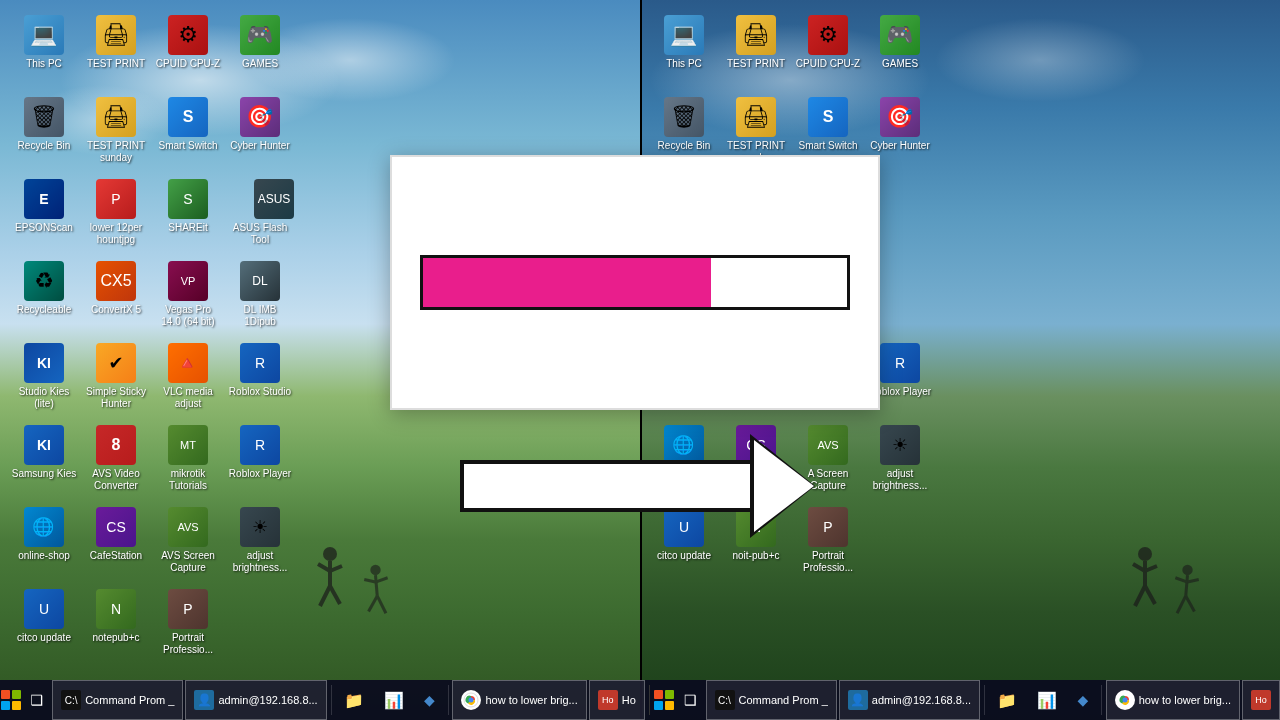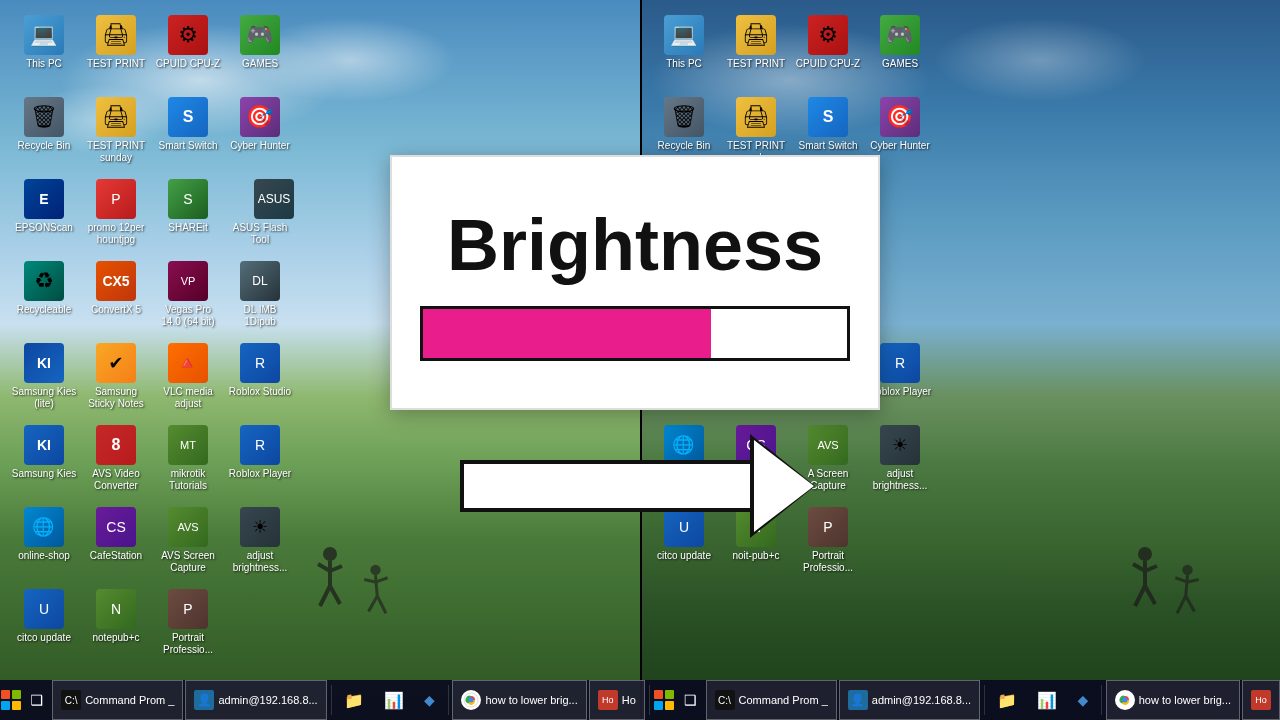--- a/index.html
+++ b/index.html
@@ -328,55 +328,55 @@
         <div class="icon-img icon-cyberhunter">🎯</div>
         <span class="icon-label">Cyber Hunter</span>
       </div>
 
       <div class="desktop-icon">
         <div class="icon-img icon-epson" style="font-size:14px;color:white;font-weight:bold;">E</div>
         <span class="icon-label">EPSONScan</span>
       </div>
       <div class="desktop-icon">
         <div class="icon-img icon-promo" style="font-size:14px;color:white;">P</div>
-        <span class="icon-label">promo 12per hountjpg</span>
+        <span class="icon-label">lower 12per hountjpg</span>
       </div>
       <div class="desktop-icon">
         <div class="icon-img icon-sharer" style="font-size:14px;color:white;">S</div>
         <span class="icon-label">SHAREit</span>
       </div>
       <div class="desktop-icon">
         <div class="icon-img icon-asus" style="font-size:12px;color:white;">ASUS</div>
         <span class="icon-label">ASUS Flash Tool</span>
       </div>
 
       <div class="desktop-icon">
         <div class="icon-img icon-recycleable">♻</div>
         <span class="icon-label">Recycleable</span>
       </div>
       <div class="desktop-icon">
-        <div class="icon-img icon-convert" style="font-size:14px;color:white;font-weight:bold;">CX5</div>
+        <div class="icon-img icon-convert" style="font-size:16px;color:white;font-weight:normal;">CX5</div>
         <span class="icon-label">ConvertX 5</span>
       </div>
       <div class="desktop-icon">
         <div class="icon-img icon-vegas" style="font-size:11px;color:white;">VP</div>
         <span class="icon-label">Vegas Pro 14.0 (64 bit)</span>
       </div>
       <div class="desktop-icon">
         <div class="icon-img icon-dl" style="font-size:12px;color:white;">DL</div>
         <span class="icon-label">DL IMB 1Dipub</span>
       </div>
 
       <div class="desktop-icon">
         <div class="icon-img icon-samsung" style="font-size:14px;color:white;font-weight:bold;">KI</div>
-        <span class="icon-label">Samsung Kies (lite)</span>
+        <span class="icon-label">Studio Kies (lite)</span>
       </div>
       <div class="desktop-icon">
         <div class="icon-img icon-sticky" style="font-size:18px;">✔</div>
-        <span class="icon-label">Samsung Sticky Notes</span>
+        <span class="icon-label">Simple Sticky Hunter</span>
       </div>
       <div class="desktop-icon">
         <div class="icon-img icon-vlc" style="font-size:18px;">🔺</div>
         <span class="icon-label">VLC media adjust</span>
       </div>
       <div class="desktop-icon">
         <div class="icon-img icon-roblox" style="font-size:14px;color:white;">R</div>
         <span class="icon-label">Roblox Studio</span>
       </div>
 
@@ -559,21 +559,20 @@
         <line x1="18" y1="38" x2="8" y2="58" stroke="#1a1a1a" stroke-width="3.5"></line>
         <line x1="18" y1="38" x2="28" y2="56" stroke="#1a1a1a" stroke-width="3.5"></line>
       </svg>
     </div>
 
   </div>
 
   <div class="divider"></div>
 
   <div class="brightness-popup">
-    <div class="brightness-title">Brightness</div>
     <div class="brightness-bar-container">
       <div class="brightness-bar-fill"></div>
     </div>
   </div>
 
   <div class="arrow-container">
     <div class="arrow-shape">
       <div style="width:290px;height:52px;background:white;border:4px solid #111;border-right:none;"></div>
       <div style="position:relative;">
 

